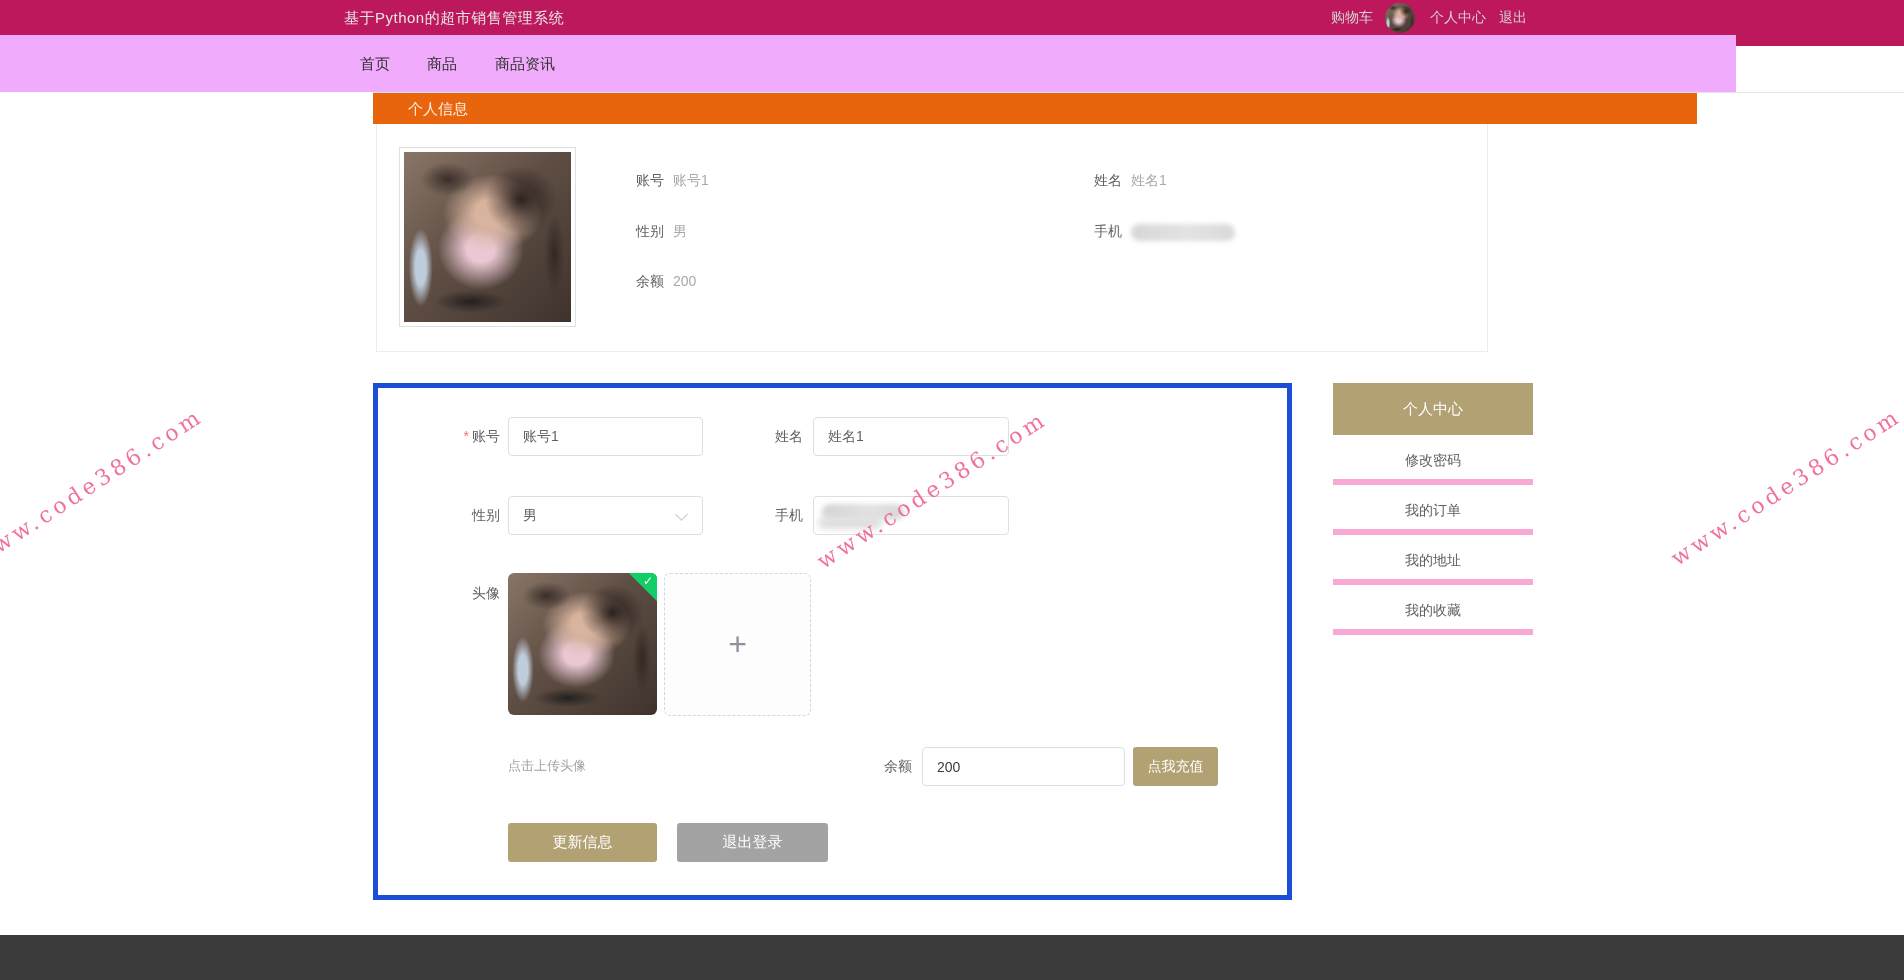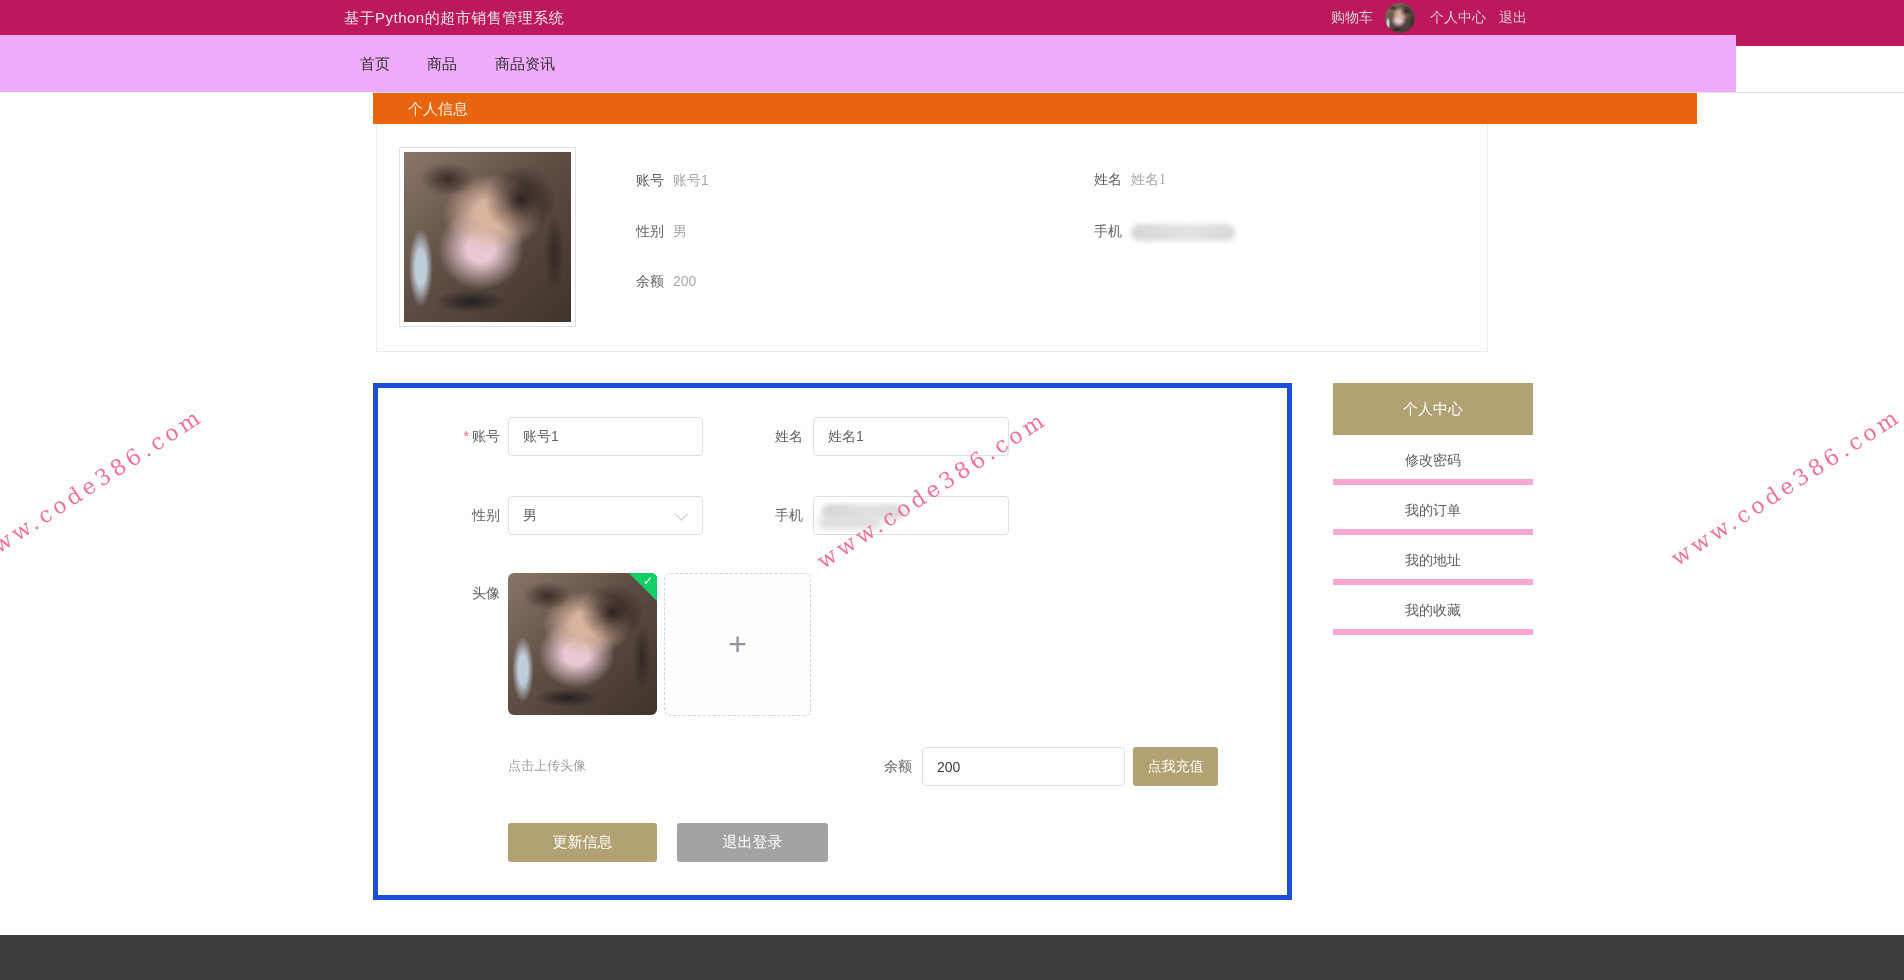--- a/index.html
+++ b/index.html
@@ -50,21 +50,21 @@
       radial-gradient(closest-side at 10% 68%, #bfccdb 32%, rgba(191,204,219,0) 72%),
       radial-gradient(closest-side at 40% 88%, rgba(30,28,30,.9), rgba(30,28,30,0) 55%),
       linear-gradient(135deg, #8a7668 0%, #5f4e44 45%, #3e332c 100%);
   }
   .info-row { position:absolute; height:20px; line-height:20px; font-size:14px; white-space:nowrap; }
   .info-label { color:#5f6266; }
   .info-value { color:#a9a9a9; margin-left:9px; }
   .ir-account { left:259px; top:46px; }
   .ir-gender  { left:259px; top:97px; }
   .ir-balance { left:259px; top:147px;text-align:right; }
-  .ir-name    { left:717px; top:46px;font-family:Liberation Serif, serif; }
+  .ir-name    { left:717px; top:46px; }
   .ir-phone   { left:717px; top:97px; }
   .smudge { display:inline-block; vertical-align:middle; width:104px; height:17px; margin-left:9px;
     background:linear-gradient(90deg,#d6d6d6,#e3e3e3 55%,#d9d9d9); border-radius:9px; filter:blur(2.5px); }
 
   
   .form-card { position:absolute; left:373px; top:383px; width:919px; height:517px;
     background:#fff; border:5px solid #1d4ed8; }
   .f-label { position:absolute; height:39px; line-height:39px; font-size:14px; color:#5f6266; text-align:right; }
   .req { color:#f56c6c; margin-right:3px; }
   .f-input { position:absolute; height:39px; border:1px solid #dcdfe6; border-radius:4px;

